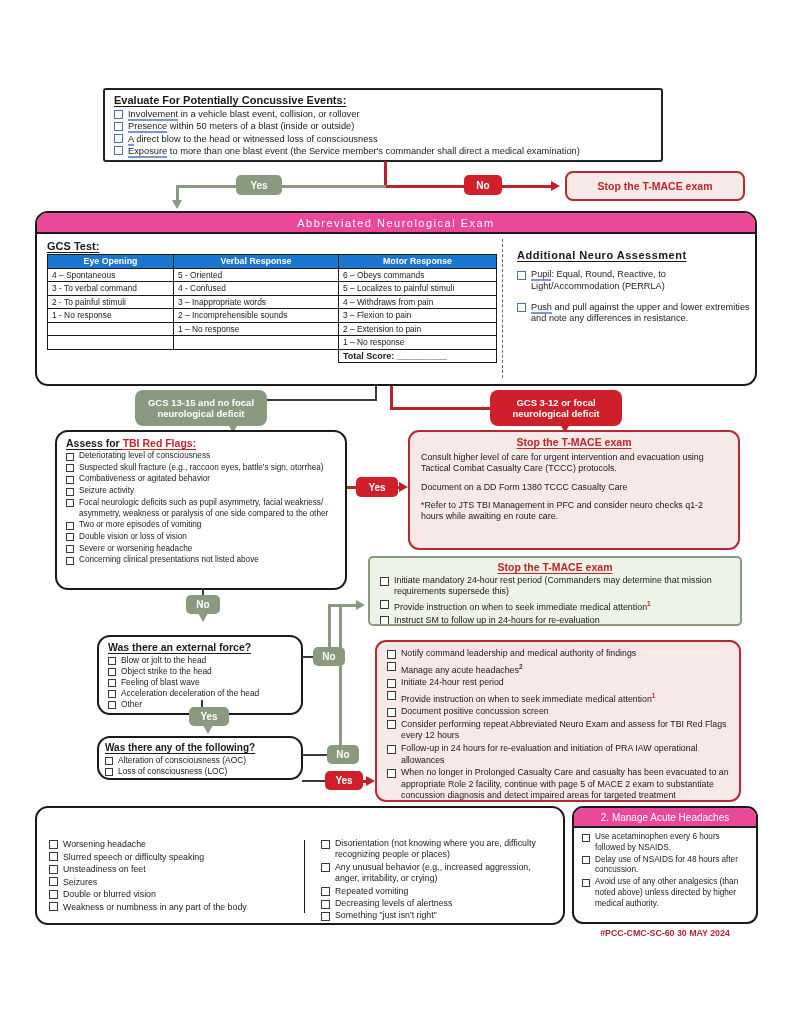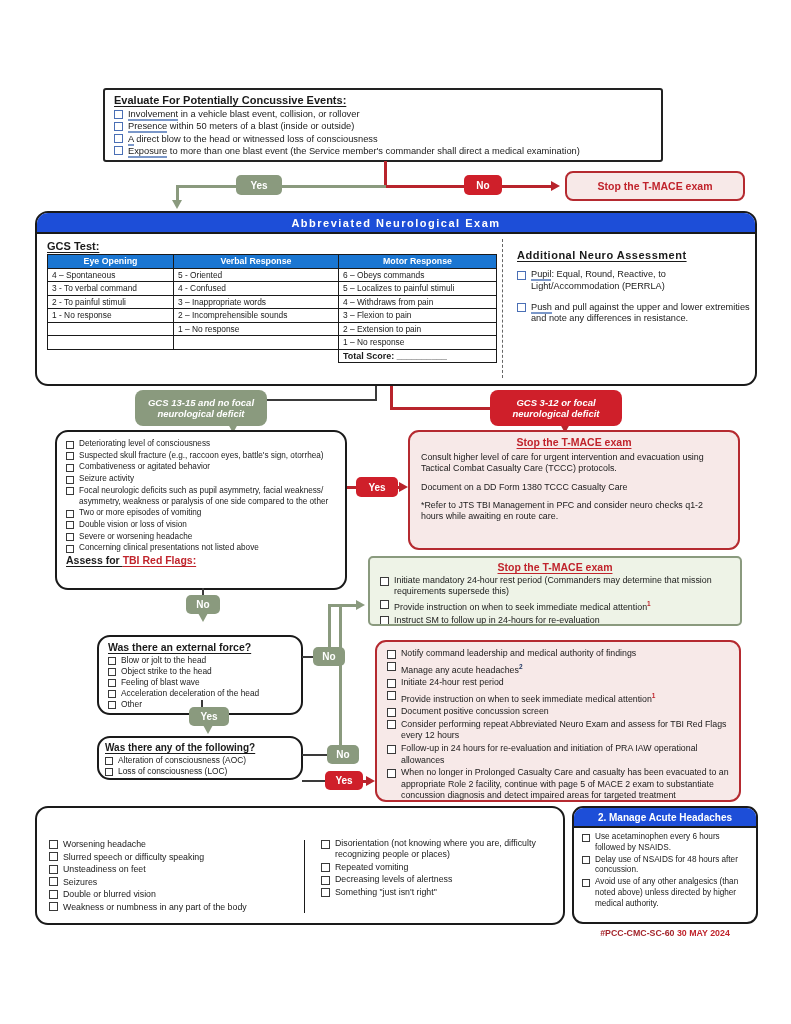--- a/index.html
+++ b/index.html
@@ -4,36 +4,36 @@
 <style>
   html,body{margin:0;padding:0;background:#fff;}
   .page{position:relative;width:791px;height:1024px;background:#fff;
         font-family:"Liberation Sans",sans-serif;color:#1a1a1a;overflow:hidden;}
   .abs{position:absolute;}
   
   .panel{position:absolute;background:#fff;border:2.5px solid #1a1a1a;border-radius:13px;box-sizing:border-box;overflow:hidden;}
   .panel.sq{border-radius:3px;border-width:2px;}
   .panel.pink{background:#f7e9e8;border-color:#b52a30;}
   .panel.green{background:#eef3e7;border-color:#8a9a7e;border-width:2px;border-radius:5px;}
-  .band{background:#1d4ed8;color:#fff;font-weight:bold;text-align:center;
+  .band{background:#ec4899;color:#fff;font-weight:normal;text-align:center;
         border-bottom:2px solid #1a1a1a;padding:4px 0 3px 0;}
   
   .hl,.vl{position:absolute;}
   .c-olive{background:#8a9a7e;} .c-red{background:#b8242c;} .c-dark{background:#3a3a3a;}
   .ar{position:absolute;width:0;height:0;}
   .ar.r.red{border-top:5px solid transparent;border-bottom:5px solid transparent;border-left:9px solid #b8242c;}
   .ar.r.olive{border-top:5px solid transparent;border-bottom:5px solid transparent;border-left:9px solid #8a9a7e;}
   .ar.d.olive{border-left:5px solid transparent;border-right:5px solid transparent;border-top:9px solid #8a9a7e;}
   .ar.d.red{border-left:5px solid transparent;border-right:5px solid transparent;border-top:9px solid #b8242c;}
   
   .badge{position:absolute;color:#fff;font-weight:bold;font-size:10px;display:flex;
          align-items:center;justify-content:center;border-radius:5px;box-sizing:border-box;z-index:4;}
   .badge.olive{background:#8a9a7e;}
   .badge.red{background:#cf1f2a;}
-  .badge.big{font-size:9.5px;line-height:1.18;text-align:center;border-radius:8px;padding:2px 4px;font-style:italic;}
+  .badge.big{font-size:9.5px;line-height:1.18;text-align:center;border-radius:8px;padding:2px 4px;}
   
   .title-u{font-weight:bold;text-decoration:underline;text-underline-offset:2px;}
   .red-t{color:#c0242c;}
   .ck{display:flex;gap:5px;align-items:flex-start;}
   .cb{width:7px;height:7px;border:1.3px solid #3a3a3a;flex:none;margin-top:1.5px;background:#fff;}
   .cb.blue{border-color:#4a6fb5;}
   .lead{border-bottom:2px solid #7a97c9;}
   sup{font-size:6.5px;font-weight:bold;}
   .sr{color:#c0242c;} .sb{color:#1f3864;}
   
@@ -155,60 +155,60 @@
   <div class="hl c-dark" style="left:264px;top:399px;width:113px;height:2px;"></div>
   <div class="badge olive big" style="left:135px;top:390px;width:132px;height:36px;">GCS 13-15 and no focal neurological deficit</div>
   <div class="ar d olive" style="left:228px;top:424px;"></div>
 
   <div class="vl c-red" style="left:390px;top:386px;width:2.5px;height:24px;"></div>
   <div class="hl c-red" style="left:390px;top:407px;width:100px;height:2.5px;"></div>
   <div class="badge red big" style="left:490px;top:390px;width:132px;height:36px;">GCS 3-12 or focal neurological deficit</div>
   <div class="ar d red" style="left:560px;top:424px;"></div>
 
   <div class="panel" style="left:55px;top:430px;width:292px;height:160px;padding:5px 9px;">
-    <div style="font-size:8.2px;line-height:10.7px;margin-top:2px;display:flex;flex-direction:column;gap:1px;">
-      <div class="ck">
-          <span class="cb" style="width:6px;height:6px;"></span>
-          <span class="itxt">Deteriorating level of consciousness</span>
-        </div>
-      <div class="ck">
-          <span class="cb" style="width:6px;height:6px;"></span>
-          <span class="itxt">Suspected skull fracture (e.g., raccoon eyes, battle's sign, otorrhea)</span>
-        </div>
-      <div class="ck">
-          <span class="cb" style="width:6px;height:6px;"></span>
-          <span class="itxt">Combativeness or agitated behavior</span>
-        </div>
-      <div class="ck">
-          <span class="cb" style="width:6px;height:6px;"></span>
-          <span class="itxt">Seizure activity</span>
-        </div>
-      <div class="ck">
-          <span class="cb" style="width:6px;height:6px;"></span>
-          <span class="itxt">Focal neurologic deficits such as pupil asymmetry, facial weakness/ asymmetry, weakness or paralysis of one side compared to the other</span>
-        </div>
-      <div class="ck">
-          <span class="cb" style="width:6px;height:6px;"></span>
-          <span class="itxt">Two or more episodes of vomiting</span>
-        </div>
-      <div class="ck">
-          <span class="cb" style="width:6px;height:6px;"></span>
-          <span class="itxt">Double vision or loss of vision</span>
-        </div>
-      <div class="ck">
-          <span class="cb" style="width:6px;height:6px;"></span>
-          <span class="itxt">Severe or worsening headache</span>
-        </div>
-      <div class="ck">
-          <span class="cb" style="width:6px;height:6px;"></span>
-          <span class="itxt">Concerning clinical presentations not listed above</span>
-        </div>
-    </div>
     <div style="font-size:10.5px;">
       <span class="title-u">Assess for </span><span class="title-u red-t">TBI Red Flags:</span>
+    </div>
+    <div style="font-size:8.2px;line-height:10.7px;margin-top:2px;display:flex;flex-direction:column;gap:1px;">
+      <div class="ck">
+          <span class="cb" style="width:6px;height:6px;"></span>
+          <span class="itxt">Deteriorating level of consciousness</span>
+        </div>
+      <div class="ck">
+          <span class="cb" style="width:6px;height:6px;"></span>
+          <span class="itxt">Suspected skull fracture (e.g., raccoon eyes, battle's sign, otorrhea)</span>
+        </div>
+      <div class="ck">
+          <span class="cb" style="width:6px;height:6px;"></span>
+          <span class="itxt">Combativeness or agitated behavior</span>
+        </div>
+      <div class="ck">
+          <span class="cb" style="width:6px;height:6px;"></span>
+          <span class="itxt">Seizure activity</span>
+        </div>
+      <div class="ck">
+          <span class="cb" style="width:6px;height:6px;"></span>
+          <span class="itxt">Focal neurologic deficits such as pupil asymmetry, facial weakness/ asymmetry, weakness or paralysis of one side compared to the other</span>
+        </div>
+      <div class="ck">
+          <span class="cb" style="width:6px;height:6px;"></span>
+          <span class="itxt">Two or more episodes of vomiting</span>
+        </div>
+      <div class="ck">
+          <span class="cb" style="width:6px;height:6px;"></span>
+          <span class="itxt">Double vision or loss of vision</span>
+        </div>
+      <div class="ck">
+          <span class="cb" style="width:6px;height:6px;"></span>
+          <span class="itxt">Severe or worsening headache</span>
+        </div>
+      <div class="ck">
+          <span class="cb" style="width:6px;height:6px;"></span>
+          <span class="itxt">Concerning clinical presentations not listed above</span>
+        </div>
     </div>
   </div>
 
   <div class="hl c-red" style="left:347px;top:486px;width:54px;height:2.5px;"></div>
   <div class="ar r red" style="left:399px;top:482px;"></div>
   <div class="badge red" style="left:356px;top:477px;width:42px;height:20px;">Yes</div>
 
   <div class="panel pink" style="left:408px;top:430px;width:332px;height:120px;border-radius:11px;padding:4px 11px;">
     <div class="title-u red-t" style="font-size:10.5px;text-align:center;">Stop the T-MACE exam</div>
     <div style="font-size:8.9px;line-height:11.3px;margin-top:4px;">Consult higher level of care for urgent intervention and evacuation using Tactical Combat Casualty Care (TCCC) protocols.</div>
@@ -366,20 +366,24 @@
           <span class="itxt">Weakness or numbness in any part of the body</span>
         </div>
     </div>
     <div class="abs" style="left:284px;top:30px;width:232px;font-size:8.8px;line-height:11.4px;display:flex;flex-direction:column;gap:1px;">
       <div class="ck">
           <span class="cb"></span>
           <span class="itxt">Disorientation (not knowing where you are, difficulty recognizing people or places)</span>
         </div>
       <div class="ck">
           <span class="cb"></span>
+          <span class="itxt">Any unusual behavior (e.g., increased aggression, anger, irritability, or crying)</span>
+        </div>
+      <div class="ck">
+          <span class="cb"></span>
           <span class="itxt">Repeated vomiting</span>
         </div>
       <div class="ck">
           <span class="cb"></span>
           <span class="itxt">Decreasing levels of alertness</span>
         </div>
       <div class="ck">
           <span class="cb"></span>
           <span class="itxt">Something "just isn't right"</span>
         </div>

